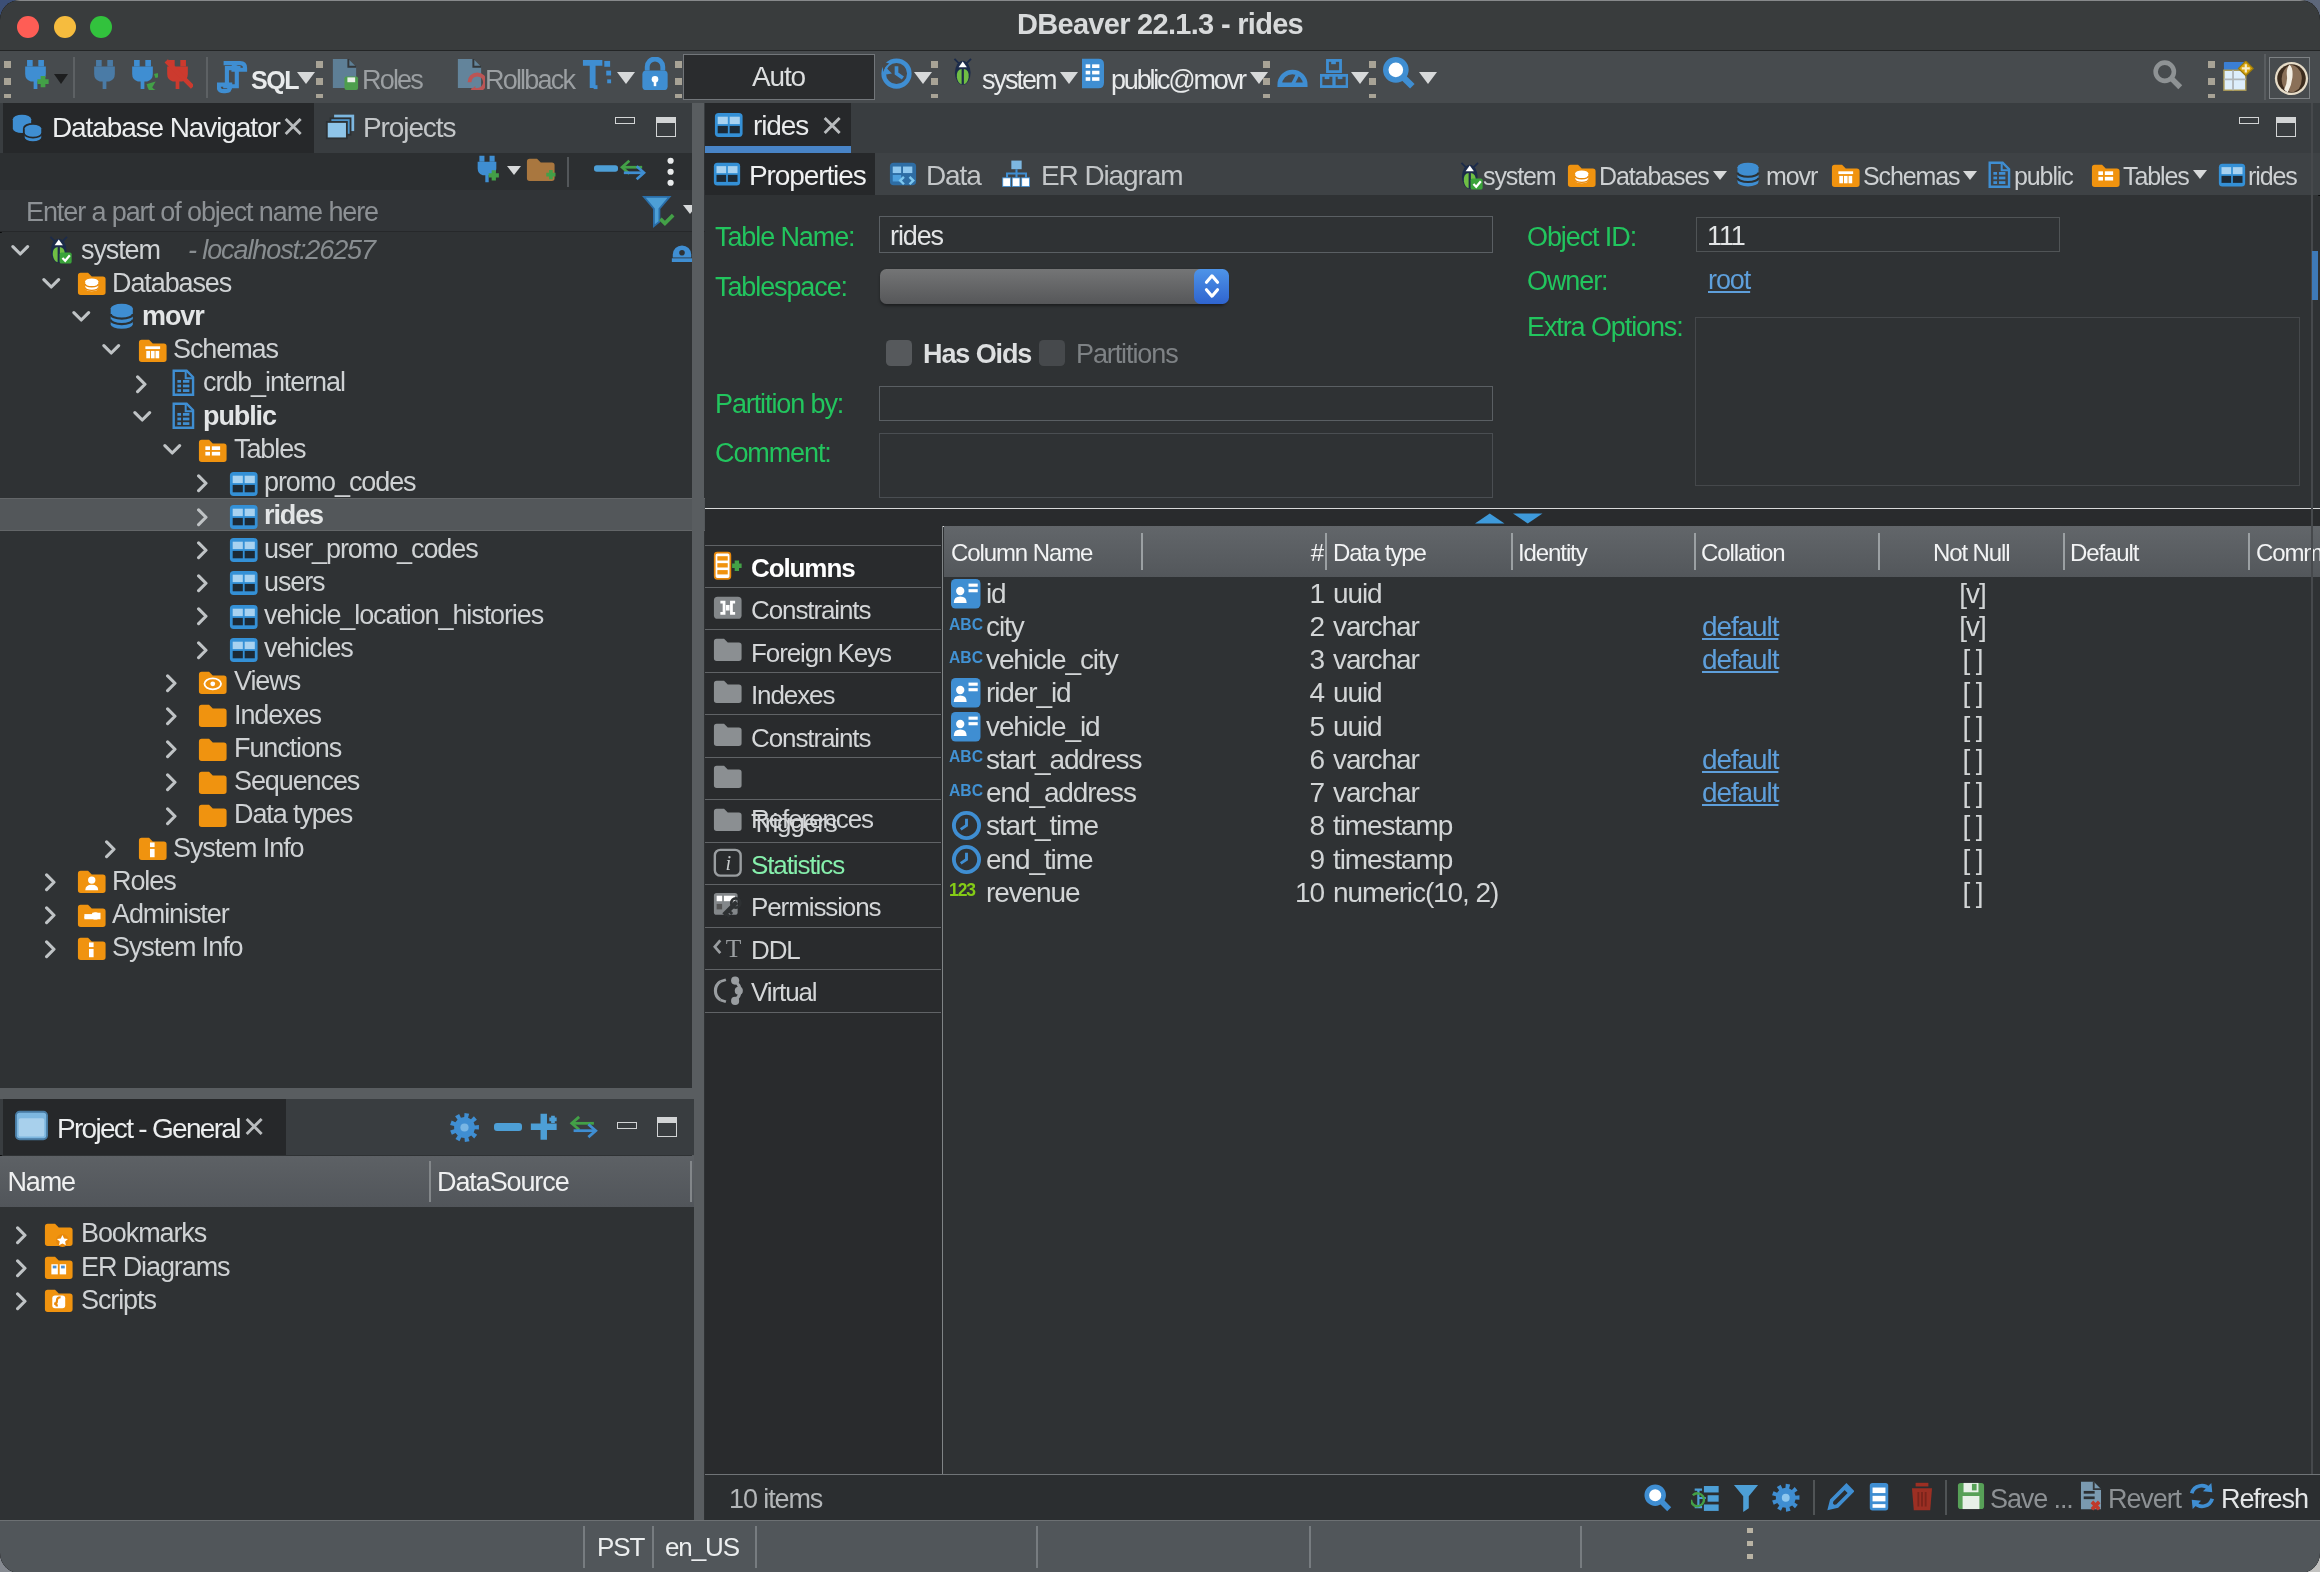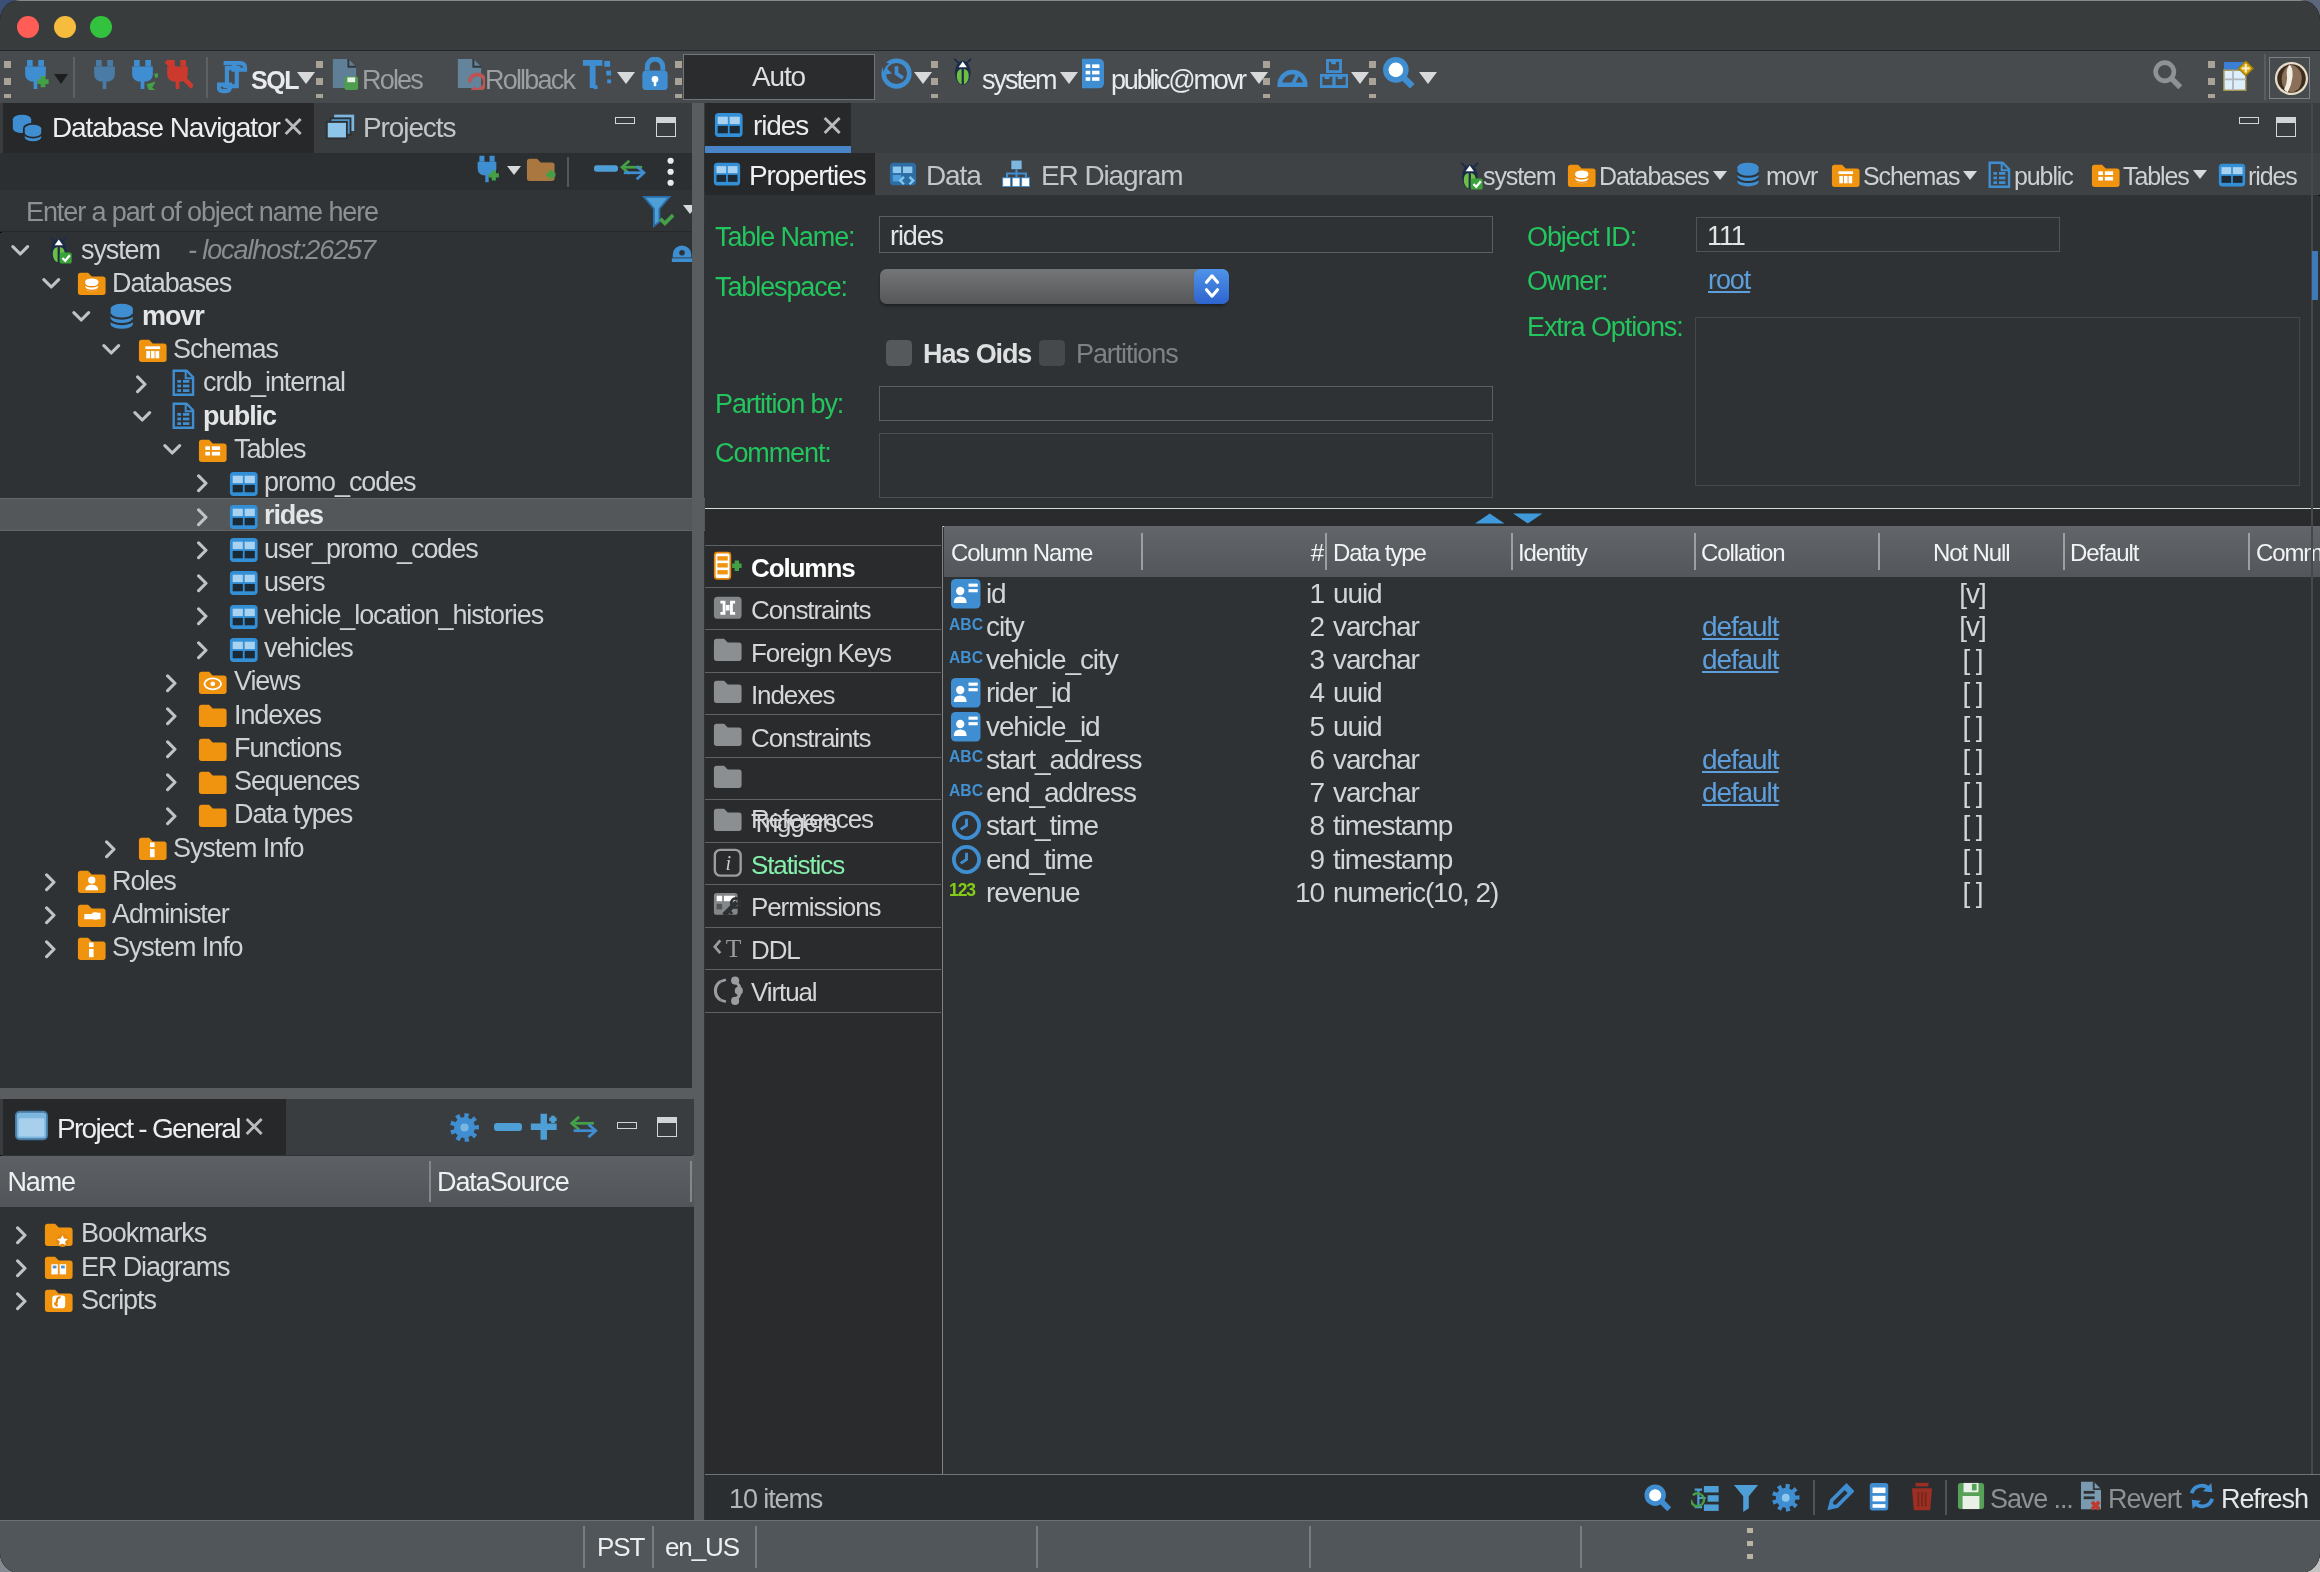--- a/index.html
+++ b/index.html
@@ -62,20 +62,21 @@
 .minic{position:absolute;width:20px;height:7.4px;border:1.8px solid #d2d4d5;background:transparent}
 .maxic{position:absolute;width:20px;height:20px;border:1.8px solid #d2d4d5}
 .maxic:before{content:"";position:absolute;left:0;top:0;width:100%;height:4.6px;background:#d2d4d5}
 
 </style></head><body>
 <div class="win">
 <div class="titlebar"></div>
 <div class="tl" style="left:16.6px;background:#ff5d55"></div>
 <div class="tl" style="left:54px;background:#f6bc3e"></div>
 <div class="tl" style="left:90px;background:#32c23d"></div>
+<div class="title">DBeaver 22.1.3 - rides</div>
 <div class="toolbar"></div>
 <div class="tdots" style="left:3.7px"></div>
 <svg class="i" style="left:20px;top:59px" width="31" height="31" viewBox="0 0 28 33">
       <path d="M8 1 v7 M20 1 v7" stroke="#3f8ed2" stroke-width="6"></path>
       <path d="M3 8 h22 v8 q0 6-6 8 h-3 v8 h-4 v-8 h-3 q-6-2-6-8 z" fill="#3f8ed2"></path>
       <path d="M16 24 h12 M22 18 v12" stroke="#43a047" stroke-width="5"></path>
     </svg>
 <div class="darr darrw" style="left:54px;top:74px;border-left-width:7.4px;border-right-width:7.4px;border-top-width:10px;border-top-color:#1d1e1f"></div>
 <div class="tsep" style="left:73px"></div>
 <svg class="i" style="left:89px;top:59px" width="31" height="31" viewBox="0 0 28 33">

